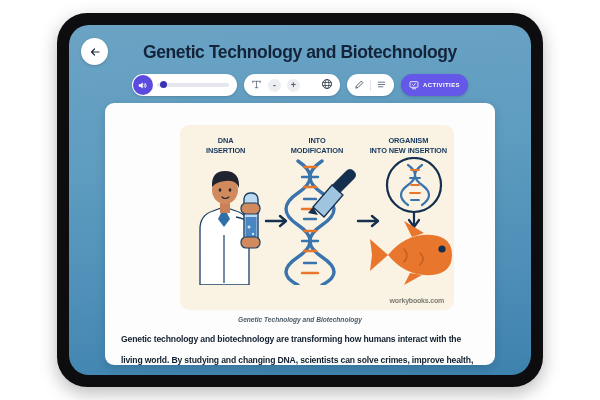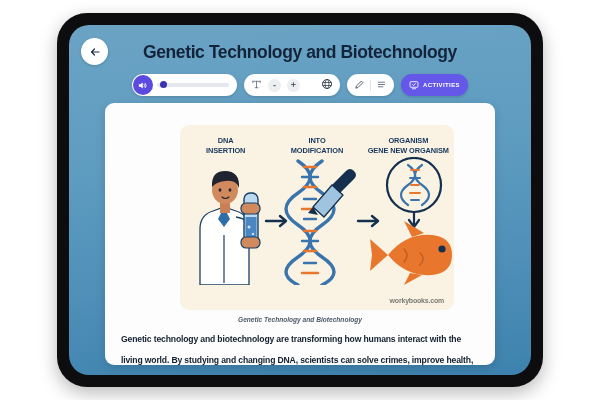--- a/index.html
+++ b/index.html
@@ -179,21 +179,21 @@
             <div>
               <span>DNA</span><br>
               <span>INSERTION</span>
             </div>
             <div>
               <span>INTO</span><br>
               <span>MODIFICATION</span>
             </div>
             <div>
               <span>ORGANISM</span><br>
-              <span>GENE NEW ORGANISM</span>
+              <span>INTO NEW INSERTION</span>
             </div>
           </div>
 
           <svg class="art" viewBox="0 0 274 128">
 
             <g>
               <path d="M20 128 L20 72 Q20 58 33 54 L44 50 L56 54 Q69 58 69 72 L69 128 Z" fill="#ffffff" stroke="#1a3f63" stroke-width="1.3"></path>
               <path d="M44 50 L38 62 L44 70 L50 62 Z" fill="#2f6fa8"></path>
               <path d="M40 46 h10 v10 h-10 z" fill="#c98057"></path>
               <ellipse cx="45" cy="33" rx="13" ry="14" fill="#d08a5e"></ellipse>

